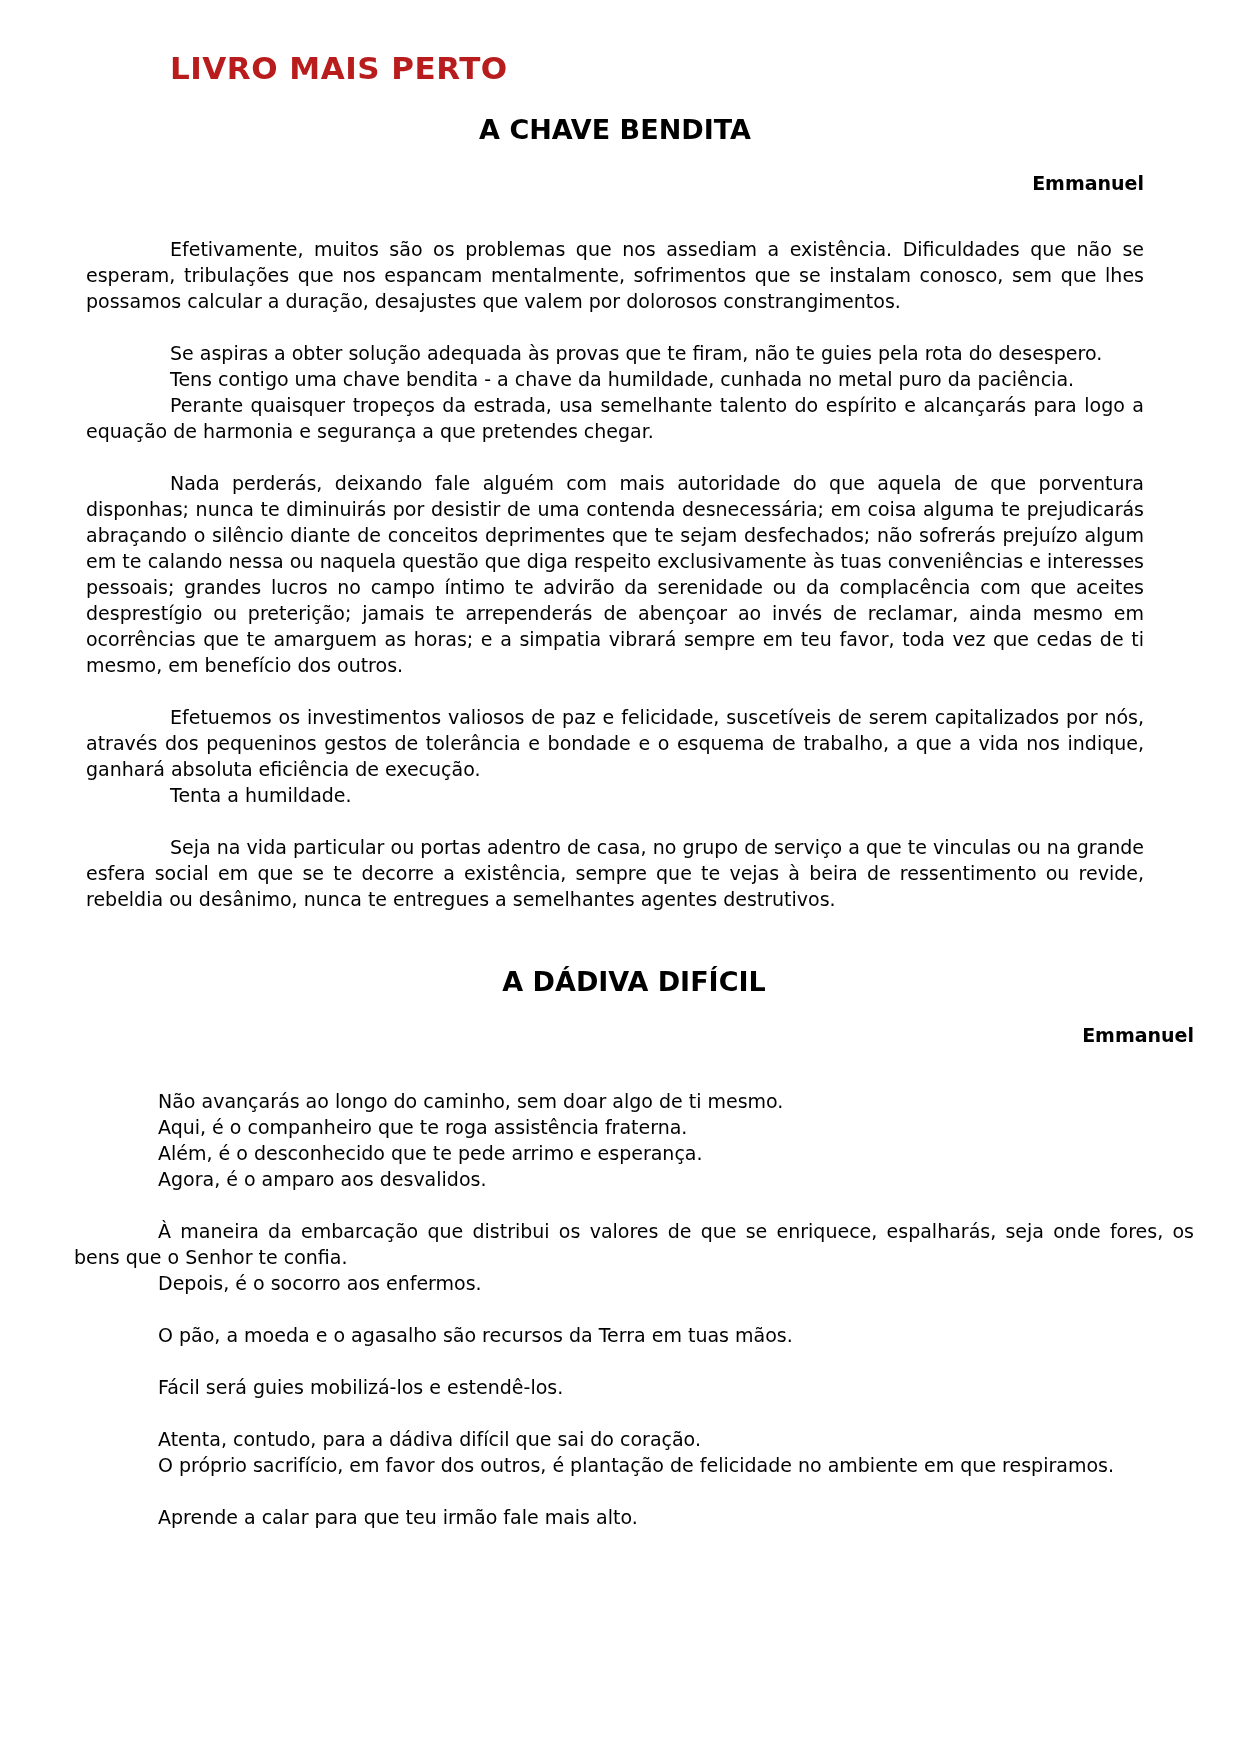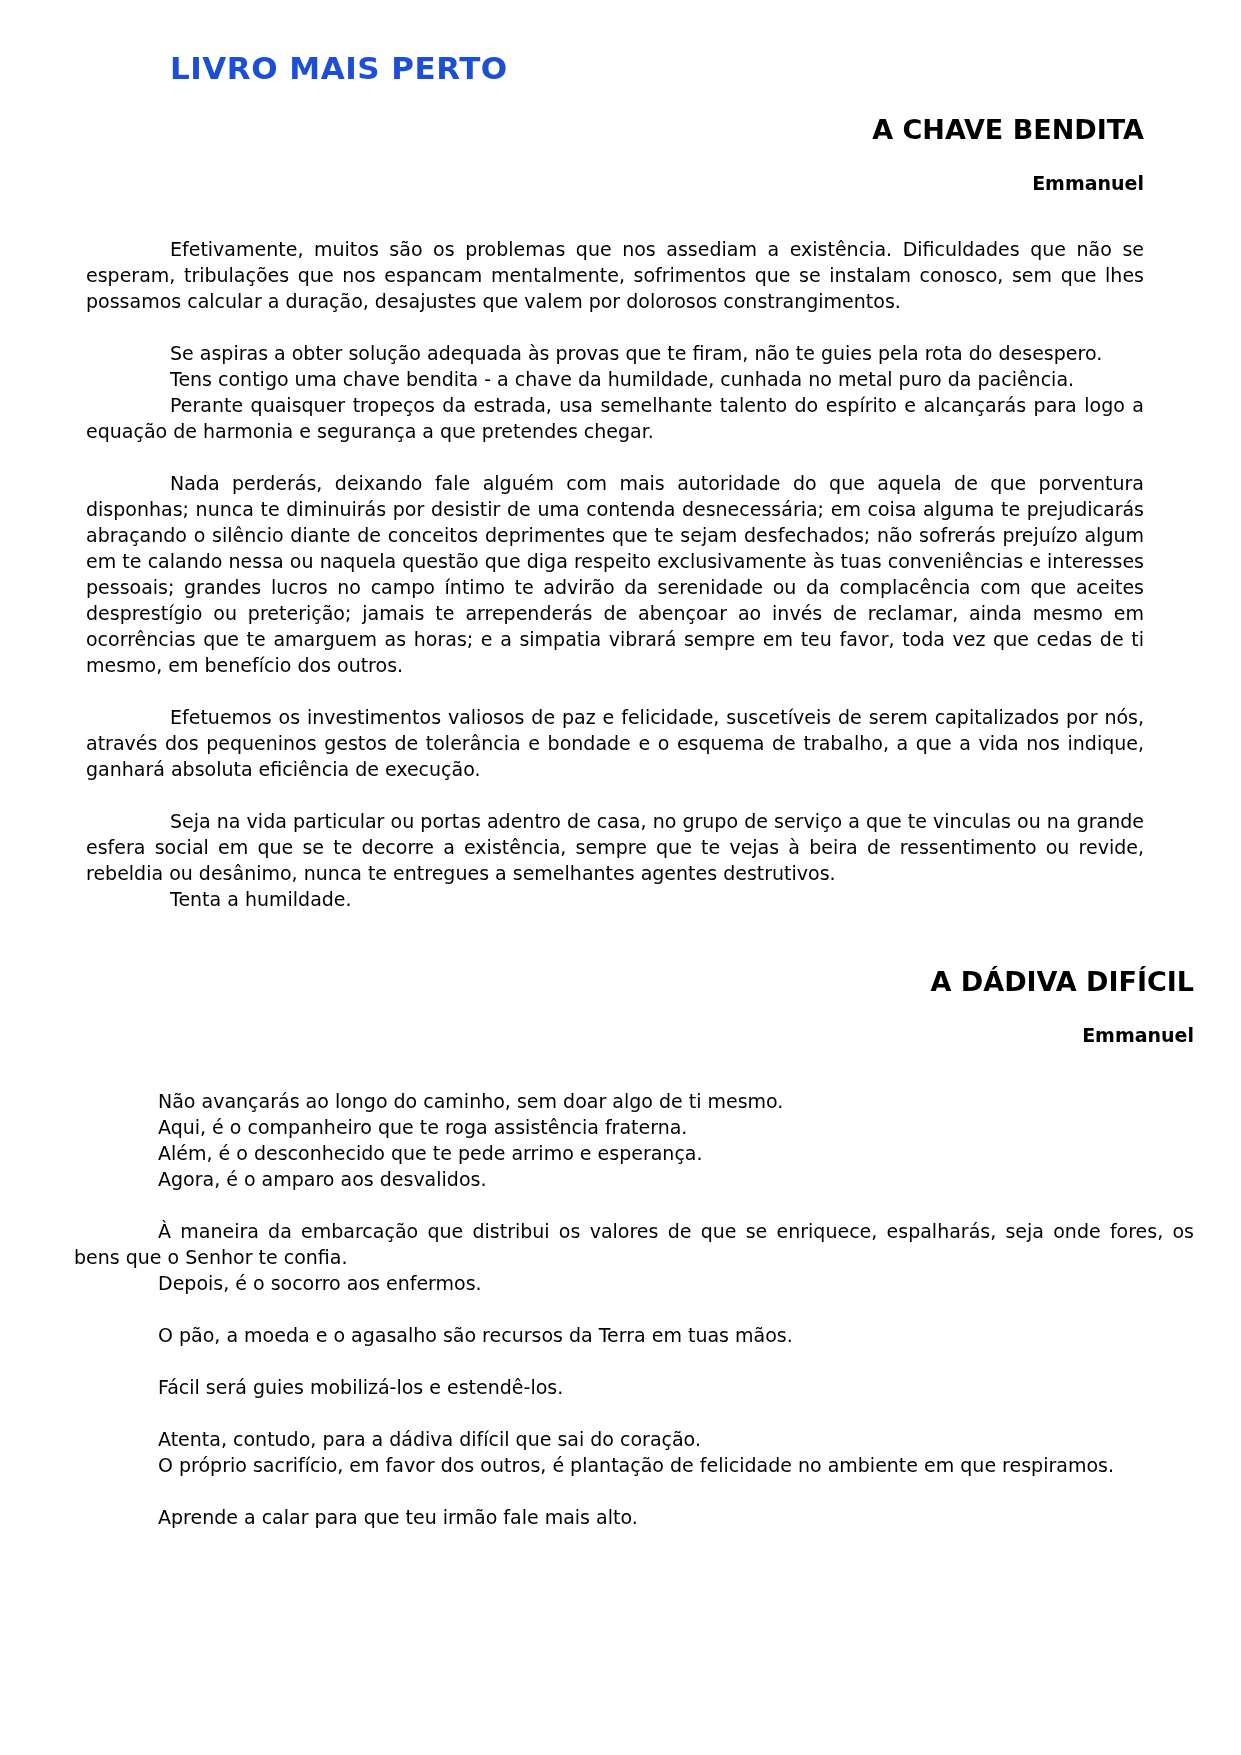--- a/index.html
+++ b/index.html
@@ -20,21 +20,21 @@
     padding-top: 50px;
     font-size: 31px;
     line-height: 36px;
     font-weight: bold;
     letter-spacing: 0.5px;
   }
   .section1 { padding: 0 97px 0 86px; }
   .section2 { padding: 0 47px 0 58px; margin-left: 16px; }
   .chapter-title {
     margin: 28px 0 0 0;
-    text-align: right;
+    text-align: center;
     font-weight: bold;
     font-size: 27px;
     line-height: 32px;
   }
   .section2 .chapter-title { margin-top: 54px; }
   .author {
     margin: 24px 0 0 0;
     text-align: right;
     font-weight: bold;
   }
@@ -48,34 +48,34 @@
   .source {
     margin: 26px 0 0 0;
     text-align: right;
   }
 </style>
 </head>
 <body>
 
 <div class="page">
 
-  <div class="main-title" style="color: #1d4ed8;">LIVRO MAIS PERTO</div>
+  <div class="main-title" style="color: #b91c1c;">LIVRO MAIS PERTO</div>
 
   <div class="section1">
     <div class="chapter-title">A CHAVE BENDITA</div>
     <div class="author">Emmanuel</div>
 
     <p class="para body-start">Efetivamente, muitos são os problemas que nos assediam a existência. Dificuldades que não se esperam, tribulações que nos espancam mentalmente, sofrimentos que se instalam conosco, sem que lhes possamos calcular a duração, desajustes que valem por dolorosos constrangimentos.</p>
     <p class="para gap">Se aspiras a obter solução adequada às provas que te firam, não te guies pela rota do desespero.</p>
     <p class="para">Tens contigo uma chave bendita - a chave da humildade, cunhada no metal puro da paciência.</p>
     <p class="para">Perante quaisquer tropeços da estrada, usa semelhante talento do espírito e alcançarás para logo a equação de harmonia e segurança a que pretendes chegar.</p>
     <p class="para gap">Nada perderás, deixando fale alguém com mais autoridade do que aquela de que porventura disponhas; nunca te diminuirás por desistir de uma contenda desnecessária; em coisa alguma te prejudicarás abraçando o silêncio diante de conceitos deprimentes que te sejam desfechados; não sofrerás prejuízo algum em te calando nessa ou naquela questão que diga respeito exclusivamente às tuas conveniências e interesses pessoais; grandes lucros no campo íntimo te advirão da serenidade ou da complacência com que aceites desprestígio ou preterição; jamais te arrependerás de abençoar ao invés de reclamar, ainda mesmo em ocorrências que te amarguem as horas; e a simpatia vibrará sempre em teu favor, toda vez que cedas de ti mesmo, em benefício dos outros.</p>
     <p class="para gap">Efetuemos os investimentos valiosos de paz e felicidade, suscetíveis de serem capitalizados por nós, através dos pequeninos gestos de tolerância e bondade e o esquema de trabalho, a que a vida nos indique, ganhará absoluta eficiência de execução.</p>
+    <p class="para">Tenta a humildade.</p>
     <p class="para gap">Seja na vida particular ou portas adentro de casa, no grupo de serviço a que te vinculas ou na grande esfera social em que se te decorre a existência, sempre que te vejas à beira de ressentimento ou revide, rebeldia ou desânimo, nunca te entregues a semelhantes agentes destrutivos.</p>
-    <p class="para">Tenta a humildade.</p>
 
   </div>
 
   <div class="section2">
     <div class="chapter-title">A DÁDIVA DIFÍCIL</div>
     <div class="author">Emmanuel</div>
 
     <p class="para body-start">Não avançarás ao longo do caminho, sem doar algo de ti mesmo.</p>
     <p class="para">Aqui, é o companheiro que te roga assistência fraterna.</p>
     <p class="para">Além, é o desconhecido que te pede arrimo e esperança.</p>

